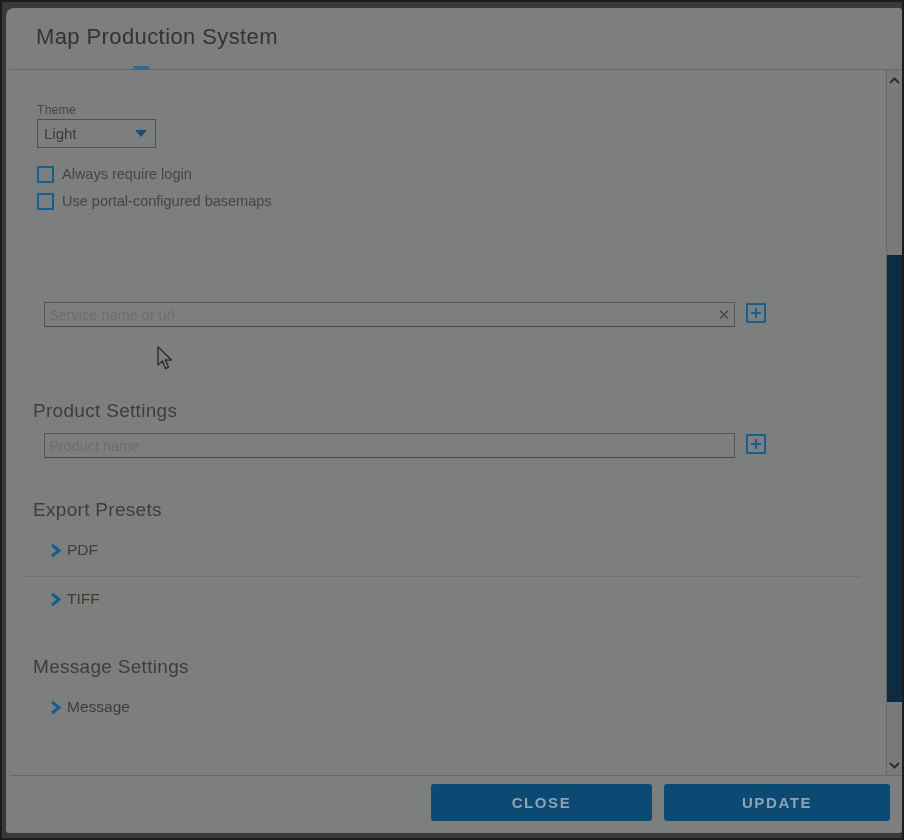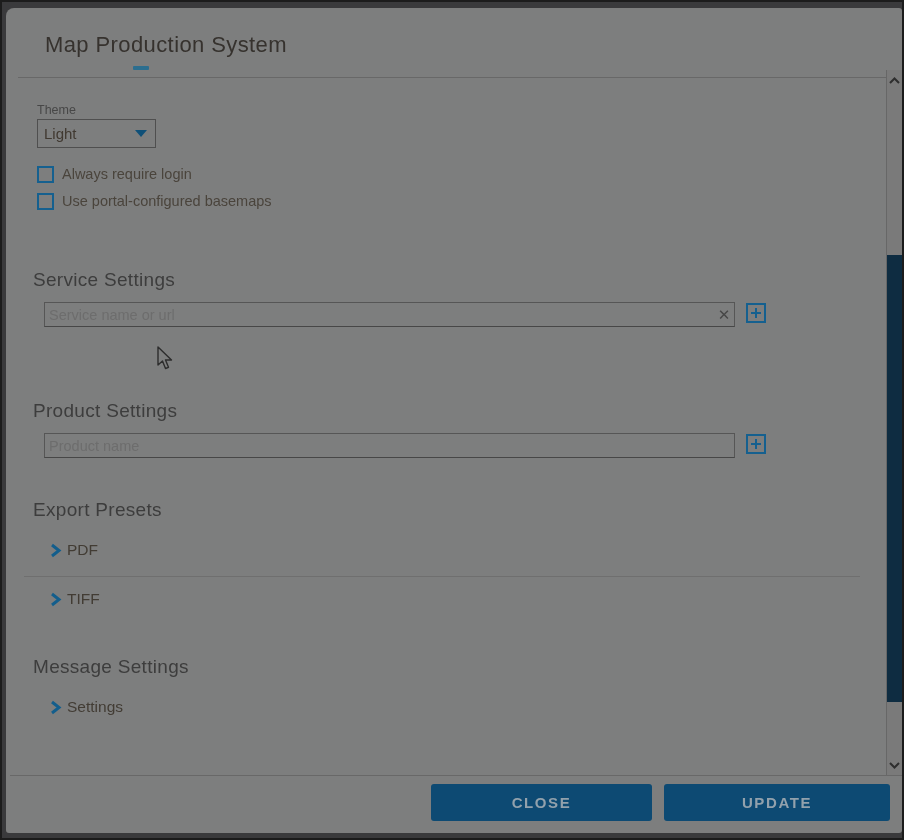--- a/index.html
+++ b/index.html
@@ -6,22 +6,22 @@
   html,body { width:904px; height:840px; overflow:hidden; }
   body { font-family:"Liberation Sans", sans-serif; background:#3b3b3d; }
 
   .screen { position:relative; width:904px; height:840px; background:#3a3a3c;
             box-shadow: inset 0 0 0 2px #1c1c1c; }
 
   .dialog { position:absolute; left:6px; top:8px; width:896px; height:825px;
             background:#7d7e7e; border-radius:8px 3px 3px 3px; overflow:hidden; }
 
   
-  .dialog-header { position:absolute; left:12px; top:0; right:0; height:62px;
-                   border-bottom:1px solid #686868;margin-top:8px; }
+  .dialog-header { position:absolute; left:3px; top:0; right:0; height:62px;
+                   border-bottom:1px solid #686868; }
   .dialog-title { position:absolute; left:27px; top:16px; font-size:22px; font-weight:400;
                   color:#36322e; letter-spacing:0.4px; }
 
   
   .focus-notch { position:absolute; left:127px; top:58px; width:16px; height:4px;
                  background:#2c6e8f; border-radius:1px; }
 
   
   .theme-label { position:absolute; left:31px; top:95px; font-size:12.5px; color:#474747; }
   .theme-select { position:absolute; left:31px; top:111px; width:119px; height:29px;
@@ -102,21 +102,20 @@
 
     <div class="checkbox-row cb-1">
       <span class="checkbox-box"></span>
       <span class="checkbox-label">Always require login</span>
     </div>
     <div class="checkbox-row cb-2">
       <span class="checkbox-box"></span>
       <span class="checkbox-label">Use portal-configured basemaps</span>
     </div>
 
-    <div class="section-heading h-service">Service Settings</div>
     <input class="text-input in-service" placeholder="Service name or url" style="">
     <button class="clear-btn">✕</button>
     <button class="add-btn add-service">
       <svg width="12" height="12" viewBox="0 0 12 12">
         <path d="M6 1v10M1 6h10" stroke="#15608f" stroke-width="2" fill="none"></path>
       </svg>
     </button>
 
     <svg class="cursor" width="18" height="26" viewBox="0 0 18 26">
       <path d="M2 1 L2 19 L6.5 15 L9.5 22.5 L12.5 21.3 L9.5 14 L15.5 14 Z" fill="#7d7e7e" stroke="#2d2d2d" stroke-width="1.4" stroke-linejoin="round"></path>
@@ -147,21 +146,21 @@
       </svg>
       <span class="expand-label">TIFF</span>
     </div>
 
     <div class="section-heading h-message">Message Settings</div>
 
     <div class="expand-row row-banners">
       <svg width="13" height="15" viewBox="0 0 13 15">
         <path d="M3 2 L10 7.5 L3 13" stroke="#135e8c" stroke-width="3" fill="none"></path>
       </svg>
-      <span class="expand-label">Settings</span>
+      <span class="expand-label">Message</span>
     </div>
 
     <div class="scrollbar">
       <div class="scroll-btn scroll-up">
         <svg width="11" height="7" viewBox="0 0 11 7">
             <path d="M1 6 L5.5 1.5 L10 6" stroke="#2e2e2e" stroke-width="2" fill="none"></path>
           </svg>
       </div>
       <div class="scroll-thumb"></div>
       <div class="scroll-btn scroll-down">

